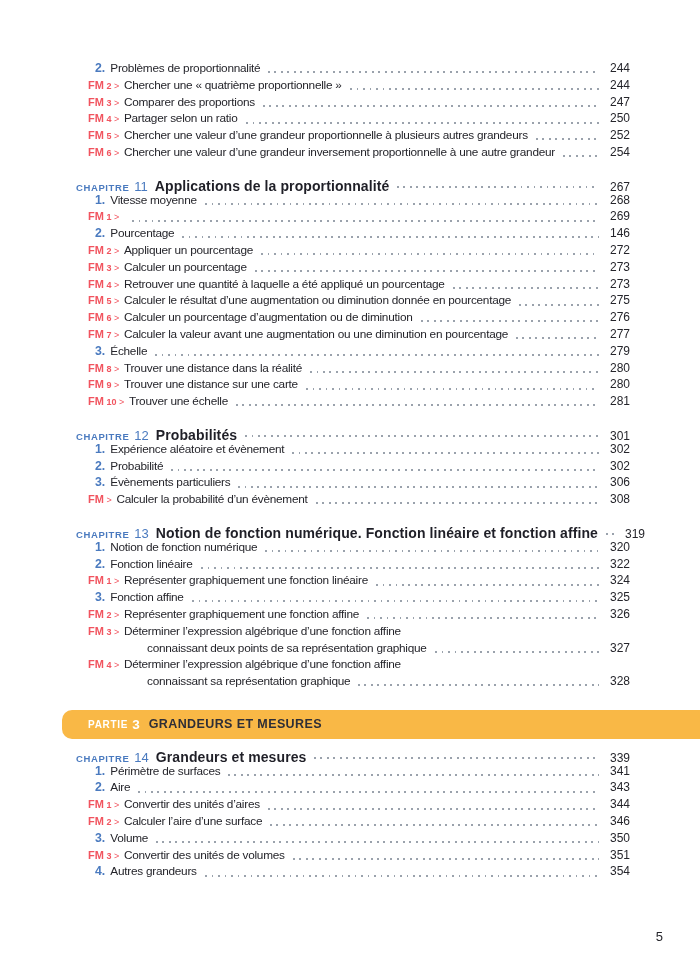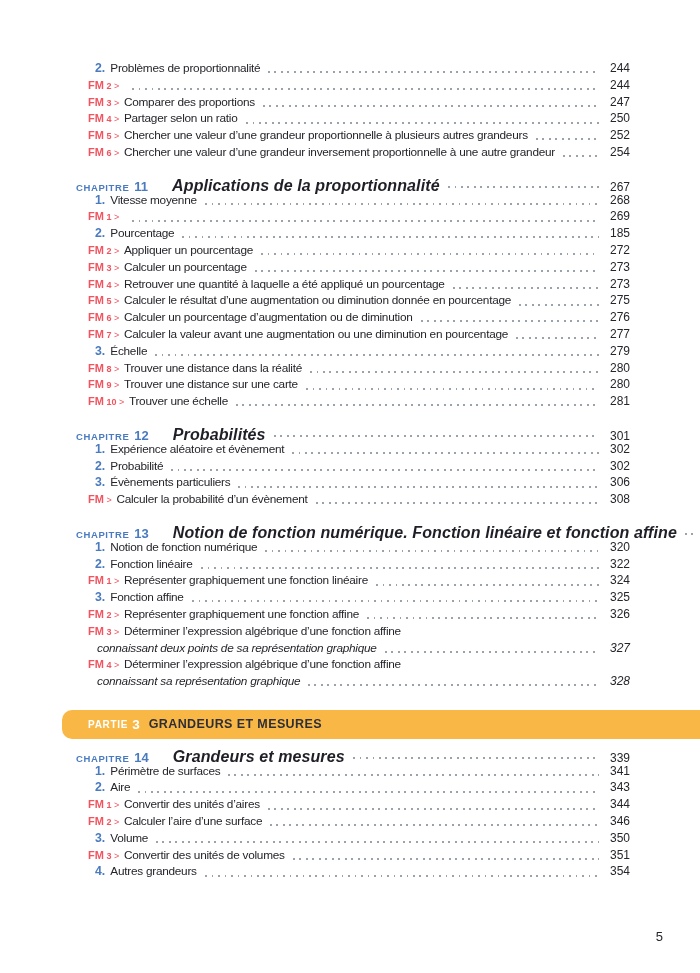--- a/index.html
+++ b/index.html
@@ -27,32 +27,32 @@
   .row .ttl{color:var(--dark);}
   .leader{
     flex:1 1 auto;min-width:8px;height:2px;align-self:flex-end;
     margin:0 7px 4.5px 8px;
     background-image:repeating-linear-gradient(to right,var(--dots) 0,var(--dots) 1.7px,transparent 1.7px,transparent 6.5px);
   }
   .pg{min-width:24px;text-align:right;font-size:12px;letter-spacing:0;color:var(--dark);}
   
   .row.chapter{margin-top:14px;}
   .ch-label{color:var(--blue);font-weight:bold;font-size:9.5px;letter-spacing:0.6px;margin-right:5px;margin-top:6px;}
-  .ch-num{color:var(--blue);font-weight:bold;font-size:13px;margin-right:24px;letter-spacing:0;}
-  .ch-title{font-weight:bold;font-size:16px;letter-spacing:0.1px;color:#1F1F27;font-style:italic;}
+  .ch-num{color:var(--blue);font-weight:normal;font-size:13px;margin-right:7px;letter-spacing:0;}
+  .ch-title{font-weight:bold;font-size:14px;letter-spacing:0.1px;color:#1F1F27;}
   
   .row.section{margin-left:19px;}
   .sec-num{color:var(--blue);font-weight:bold;font-size:12.3px;margin-right:5px;letter-spacing:0;}
   
   .row.fm{margin-left:12px;}
   .fm-word{color:var(--red);font-weight:bold;font-size:11px;letter-spacing:0;}
   .fm-num{color:var(--red);font-weight:bold;font-size:9px;margin-left:2.5px;letter-spacing:0;}
   .fm-arrow{color:var(--red);font-size:9px;margin:0 5px 0 2.5px;}
   
-  .row.cont{margin-left:21px;font-style:italic;}
+  .row.cont{margin-left:71px;}
   
   .partie{
     margin:19px 8px -6px -14px;width:660px;height:29px;box-sizing:border-box;
     background:var(--band);border-radius:10px 2px 2px 10px;
     display:flex;align-items:center;padding-left:26px;
     white-space:nowrap;
   }
   .partie-label{color:#fff;font-weight:bold;font-size:10px;letter-spacing:0.7px;}
   .partie-num{color:#fff;font-weight:bold;font-size:13.5px;margin:0 9px 0 4px;}
   .partie-title{color:var(--band-text);font-weight:bold;font-size:12.5px;letter-spacing:0.4px;}
@@ -67,20 +67,21 @@
       <div class="row section">
         <span class="sec-num">2.</span>
         <span class="ttl">Problèmes de proportionnalité</span>
         <span class="leader"></span>
         <span class="pg">244</span>
       </div>
       <div class="row fm">
         <span class="fm-word">FM</span>
         <span class="fm-num">2</span>
         <span class="fm-arrow">&gt;</span>
+        <span class="ttl">Chercher une « quatrième proportionnelle »</span>
         <span class="leader"></span>
         <span class="pg">244</span>
       </div>
       <div class="row fm">
         <span class="fm-word">FM</span>
         <span class="fm-num">3</span>
         <span class="fm-arrow">&gt;</span>
         <span class="ttl">Comparer des proportions</span>
         <span class="leader"></span>
         <span class="pg">247</span>
@@ -126,21 +127,21 @@
         <span class="fm-word">FM</span>
         <span class="fm-num">1</span>
         <span class="fm-arrow">&gt;</span>
         <span class="leader"></span>
         <span class="pg">269</span>
       </div>
       <div class="row section">
         <span class="sec-num">2.</span>
         <span class="ttl">Pourcentage</span>
         <span class="leader"></span>
-        <span class="pg">185</span>
+        <span class="pg">146</span>
       </div>
       <div class="row fm">
         <span class="fm-word">FM</span>
         <span class="fm-num">2</span>
         <span class="fm-arrow">&gt;</span>
         <span class="ttl">Appliquer un pourcentage</span>
         <span class="leader"></span>
         <span class="pg">272</span>
       </div>
       <div class="row fm">

